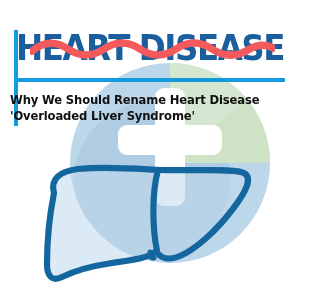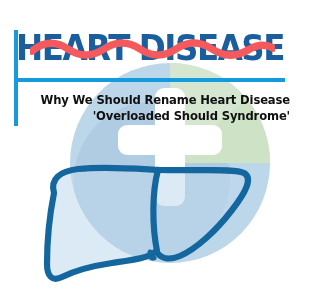--- a/index.html
+++ b/index.html
@@ -74,21 +74,21 @@
     top: 10px;
     width: 245px;
     height: 22px;
   }
   
   #subtitle {
     position: absolute;
     left: 10px;
     top: 92px;
     width: 280px;
-    text-align: right;
+    text-align: left;
     font-family: "DejaVu Sans", sans-serif;
     font-weight: bold;
     font-size: 11.6px;
     line-height: 16px;
     letter-spacing: -0.15px;
     color: #101010;
   }
   #subtitle .line2 {
     display: block;
   }
@@ -135,21 +135,21 @@
 
   <div id="headline-wrap">
     <div id="headline">HEART DISEASE</div>
     <svg id="strike-wave" viewBox="0 0 245 22">
       <path d="M2,13 C14,3 26,3 38,11 C50,19 62,19 74,11 C86,3 98,3 110,11 C122,19 134,19 146,11 C158,3 170,3 182,11 C194,19 206,19 218,12 C228,6 236,6 243,10" fill="none" stroke="#F4595B" stroke-width="7.5" stroke-linecap="round"></path>
     </svg>
   </div>
 
   <div id="subtitle">
     <span>Why We Should Rename Heart Disease</span>
-    <span class="line2">'Overloaded Should Syndrome'</span>
+    <span class="line2">'Overloaded Liver Syndrome'</span>
   </div>
 
   <svg id="liver-art" viewBox="0 0 300 300">
 
     <path d="M54,193
              C50,179 60,171 78,169
              C106,166 140,169 160,170
              C200,171 235,168 244,173
              C253,178 246,192 232,210
              C216,231 196,249 180,256

